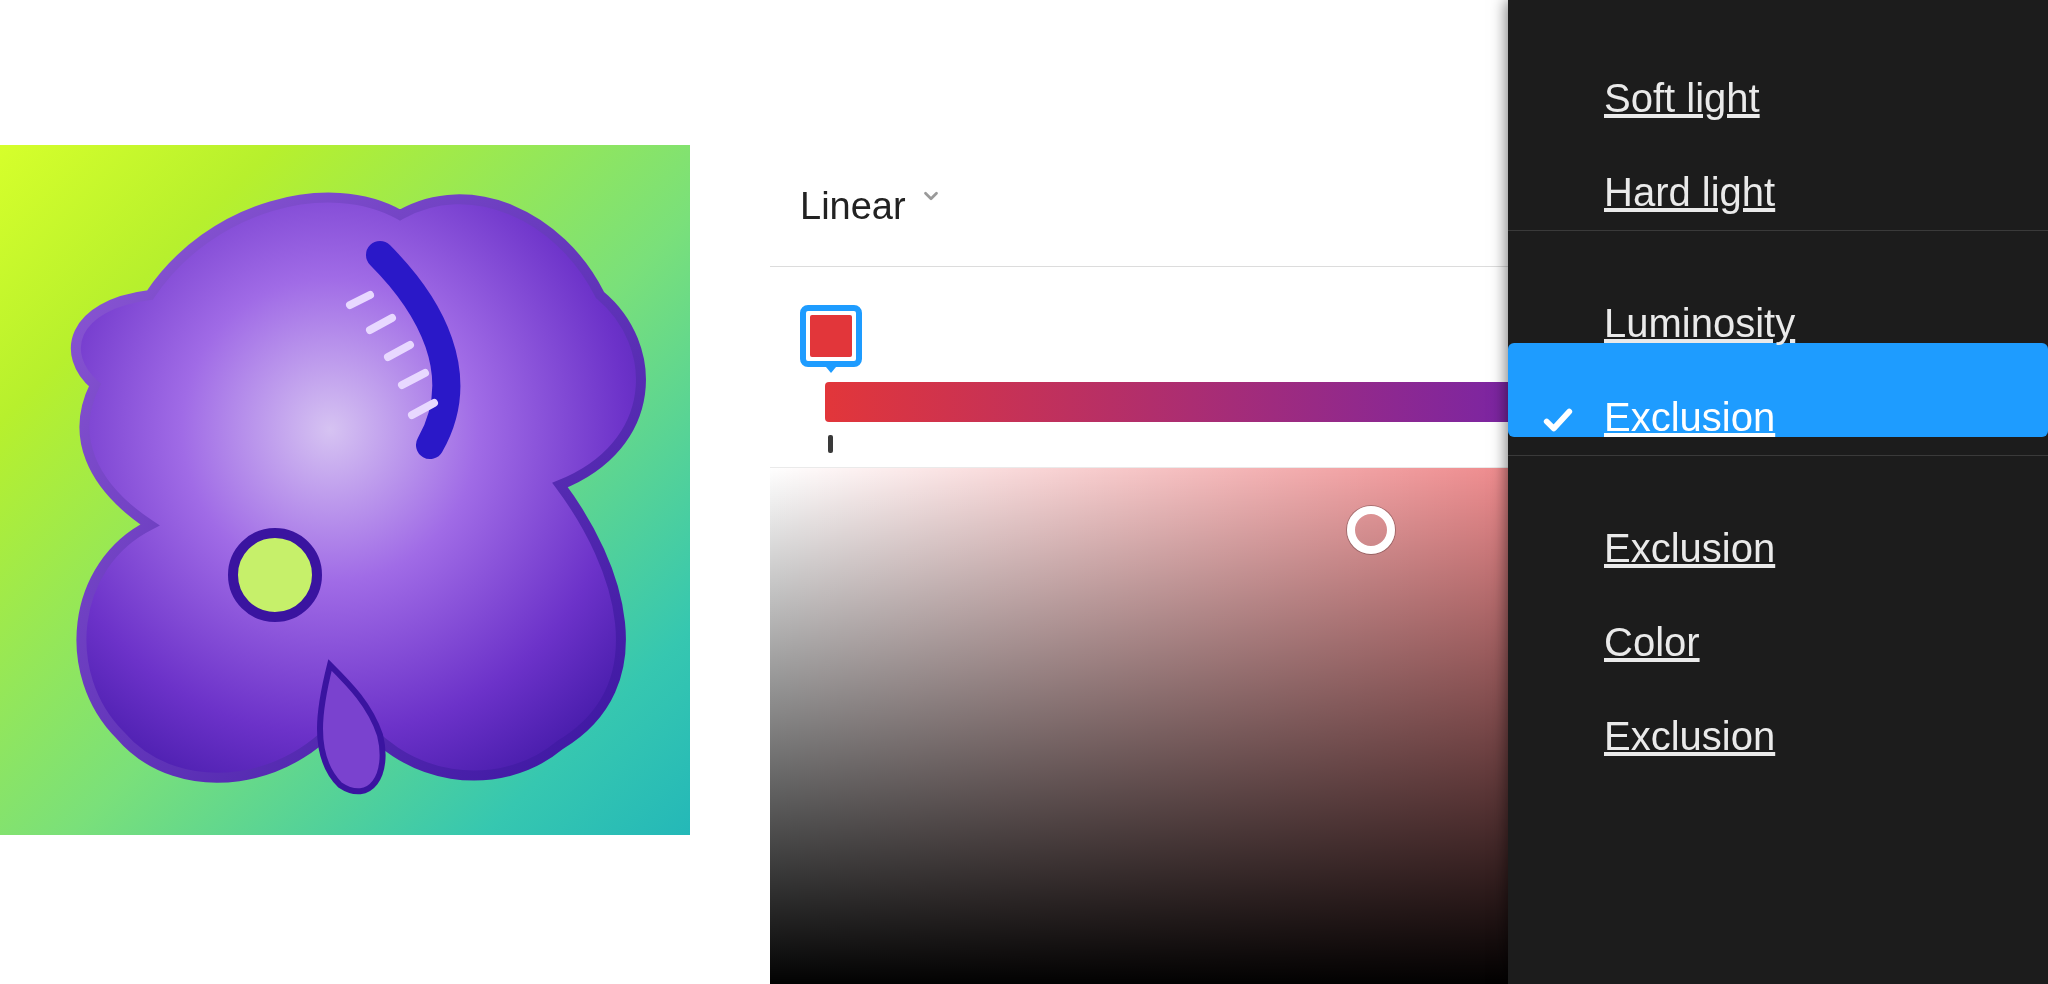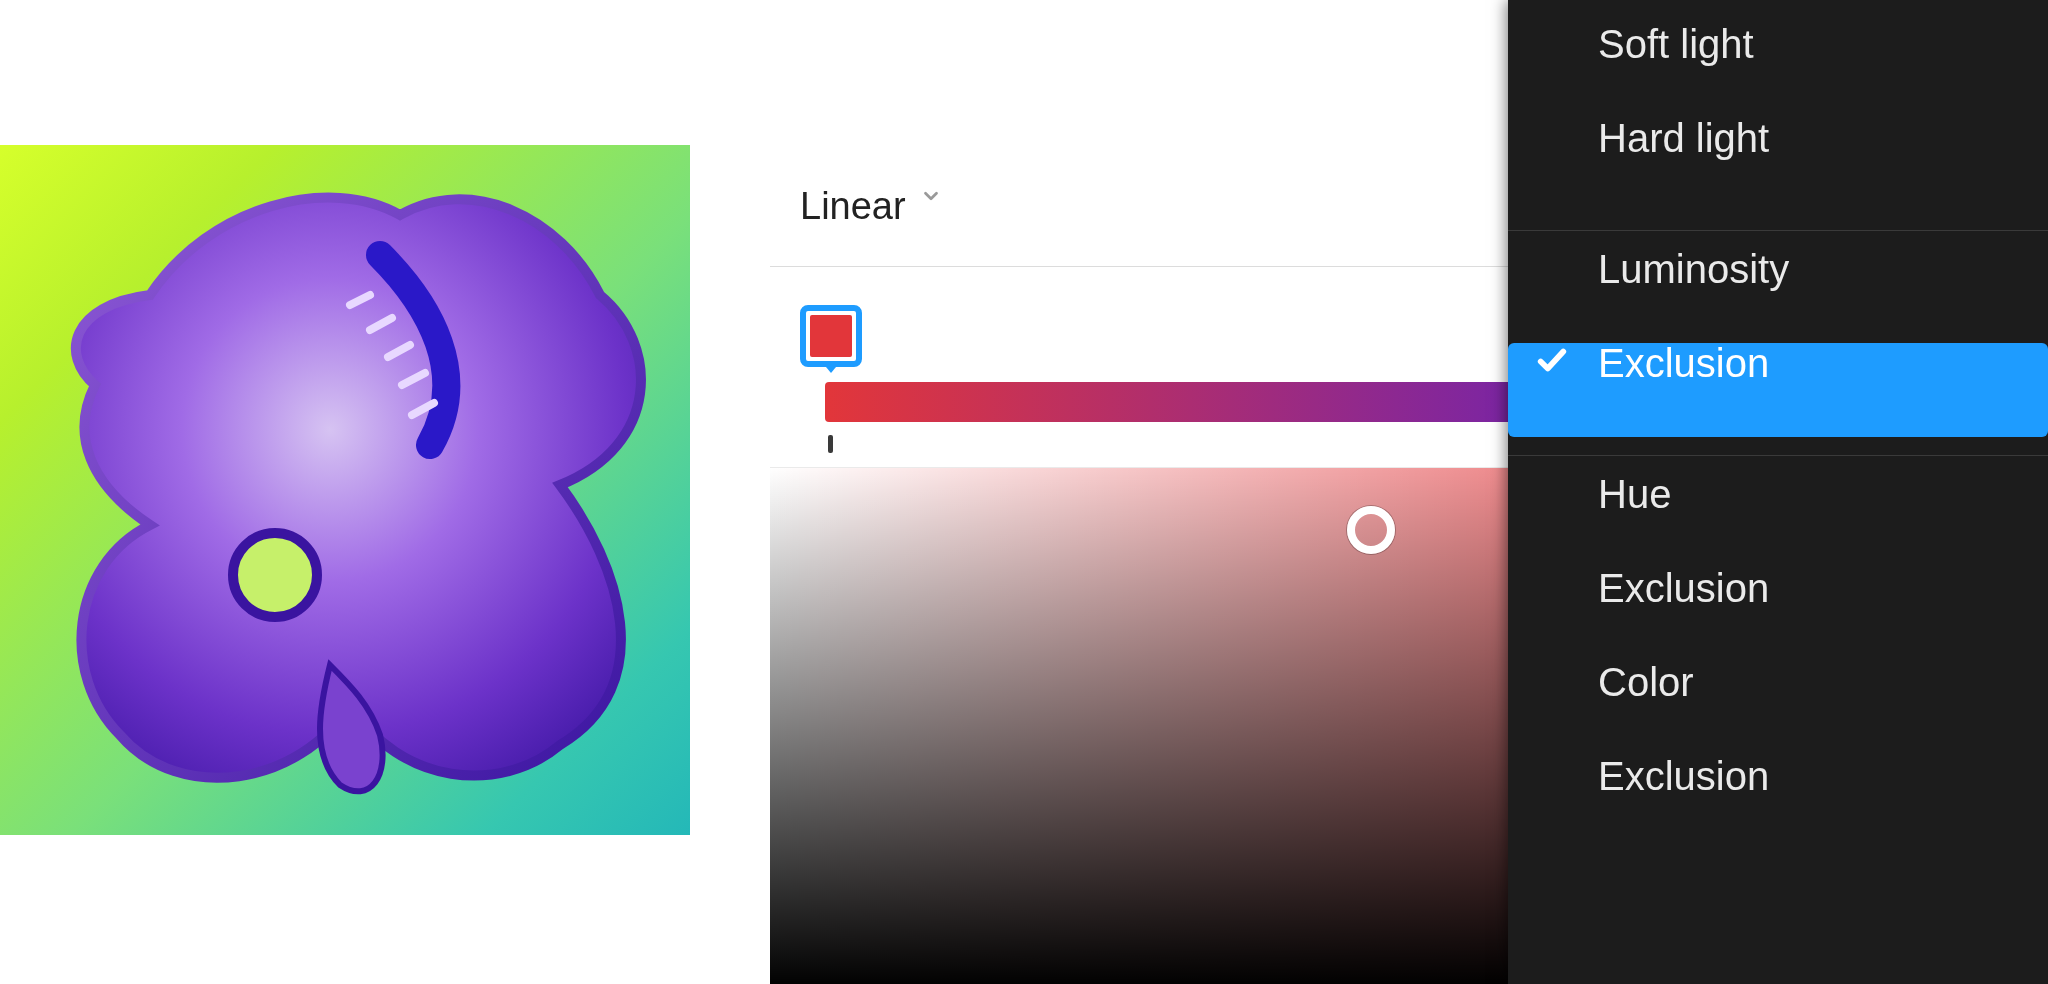--- a/index.html
+++ b/index.html
@@ -177,26 +177,27 @@
     overflow: hidden;
     box-shadow: -2px 0 14px rgba(0,0,0,0.5);
   }
   .blend-menu .section-divider {
     height: 1px;
     background: #3a3a3a;
     margin: 18px 0;
   }
   .blend-menu .item {
     display: flex;
-    align-items: flex-start;
+    align-items: flex-end;
     height: 94px;
-    padding-left: 24px;
+    padding-left: 30px;
     gap: 26px;
     cursor: pointer;
     user-select: none;
+    text-decoration: underline;
   }
   .blend-menu .item .check {
     width: 40px;
     display: flex;
     align-items: center;
     justify-content: center;
     flex: 0 0 40px;
   }
   .blend-menu .item.selected {
     background: #1e9cff;
@@ -331,24 +332,20 @@
       <span class="check">
         <svg width="34" height="34" viewBox="0 0 24 24" fill="none" stroke="#fff" stroke-width="4" stroke-linecap="round" stroke-linejoin="round">
           <polyline points="4 13 9 18 20 6"></polyline>
         </svg>
       </span>
       <span class="label">Exclusion</span>
     </div>
     <div class="section-divider"></div>
     <div class="item">
       <span class="check"></span>
-      <span class="label">Hue</span>
-    </div>
-    <div class="item">
-      <span class="check"></span>
       <span class="label">Exclusion</span>
     </div>
     <div class="item">
       <span class="check"></span>
       <span class="label">Color</span>
     </div>
     <div class="item">
       <span class="check"></span>
       <span class="label">Exclusion</span>
     </div>

